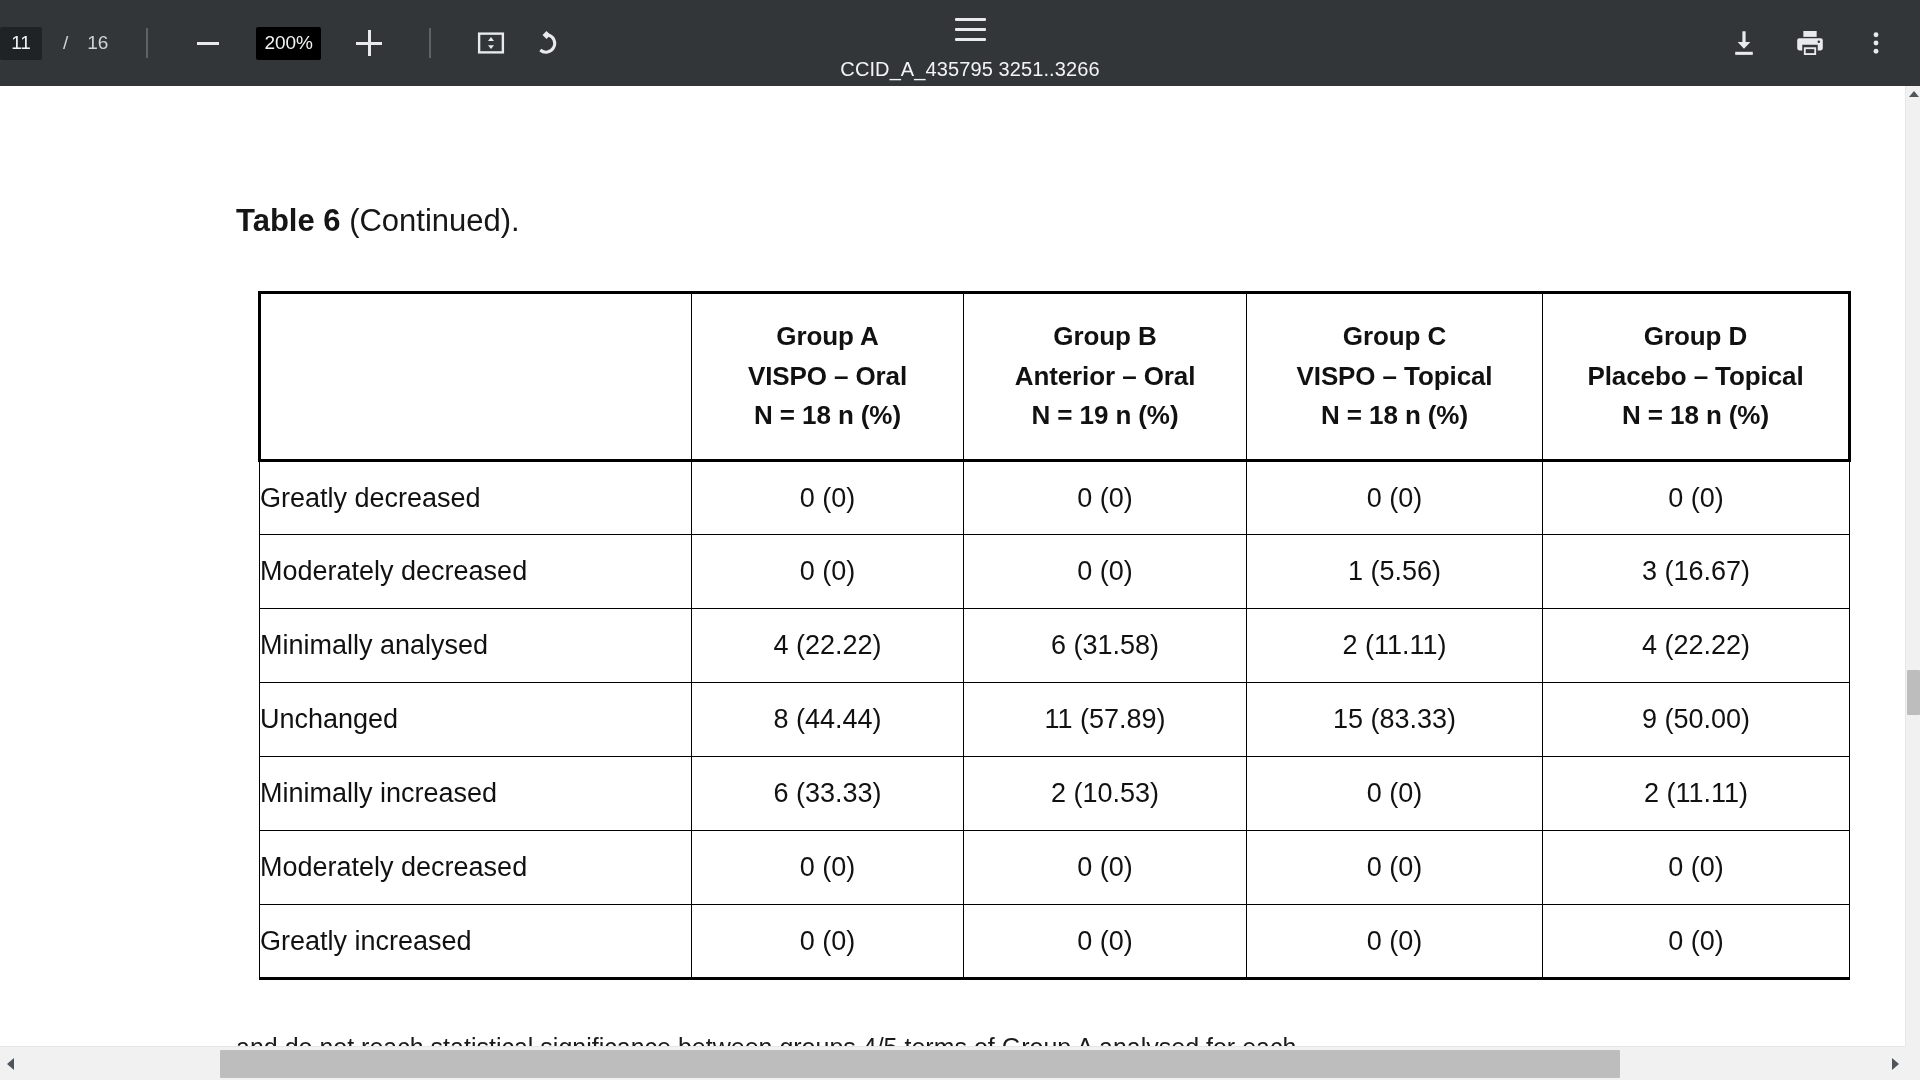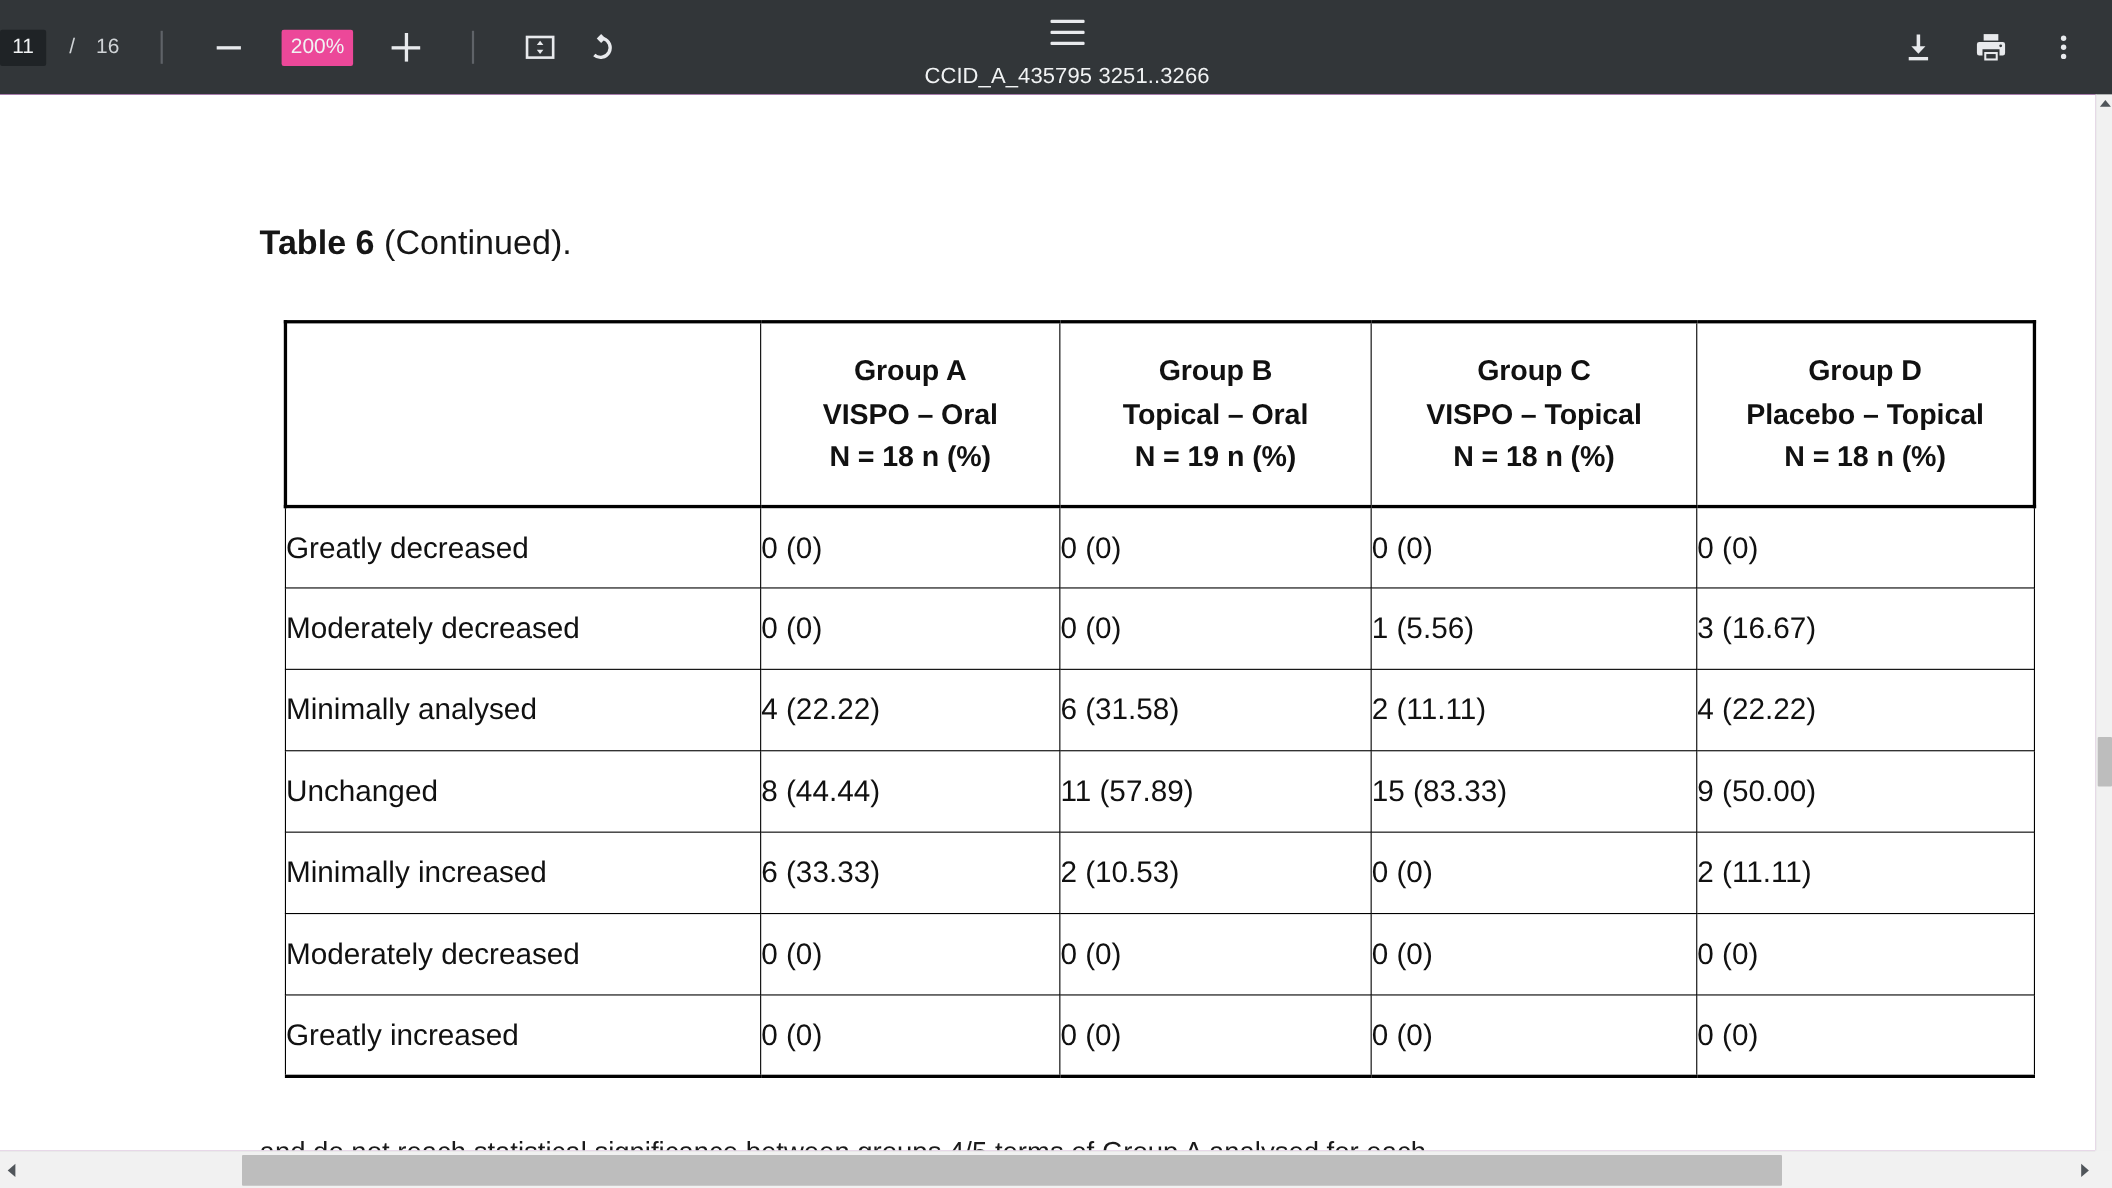--- a/index.html
+++ b/index.html
@@ -73,21 +73,21 @@
     cursor: pointer; border-radius: 4px;
   }
   .minus-glyph { display:block; width: 22px; height: 3px; background: #e8eaed; }
   .plus-glyph { position: relative; width: 26px; height: 26px; }
   .plus-glyph::before, .plus-glyph::after {
     content: ""; position: absolute; background: #e8eaed;
   }
   .plus-glyph::before { left: 0; top: 11.5px; width: 26px; height: 3px; }
   .plus-glyph::after { top: 0; left: 11.5px; height: 26px; width: 3px; }
   .zoom-box {
-    background: #ec4899;
+    background: #000000;
     color: #f1f3f4;
     font-size: 19px;
     height: 33px; min-width: 62px;
     padding: 0 8px;
     display: flex; align-items: center; justify-content: center;
     border-radius: 2px;
     margin: 0 14px;
   }
 
   #right-group {
@@ -162,21 +162,21 @@
     height: 73px;
     font-size: 27px;
     padding-left: 22px;
     vertical-align: middle;
     text-align: left;
   }
   .data-row td {
     height: 74px;
     font-size: 27px;
     vertical-align: middle;
-    text-align: left;
+    text-align: center;
     border-top: 1px solid #000;
     border-bottom: 1px solid #000;
   }
   .data-row td.rowlabel {
     text-align: left;
     padding-left: 45px;
     border-left: 3px solid #000;
   }
   .data-row td:last-child { border-right: 3px solid #000; }
   #data-table tbody tr:last-child td { border-bottom: 3px solid #000; }
@@ -360,21 +360,21 @@
       <thead>
         <tr>
           <th class="corner"></th>
           <th>
             <div>Group A</div>
             <div>VISPO – Oral</div>
             <div>N = 18 n (%)</div>
           </th>
           <th>
             <div>Group B</div>
-            <div>Topical – Oral</div>
+            <div>Anterior – Oral</div>
             <div>N = 19 n (%)</div>
           </th>
           <th>
             <div>Group C</div>
             <div>VISPO – Topical</div>
             <div>N = 18 n (%)</div>
           </th>
           <th>
             <div>Group D</div>
             <div>Placebo – Topical</div>

